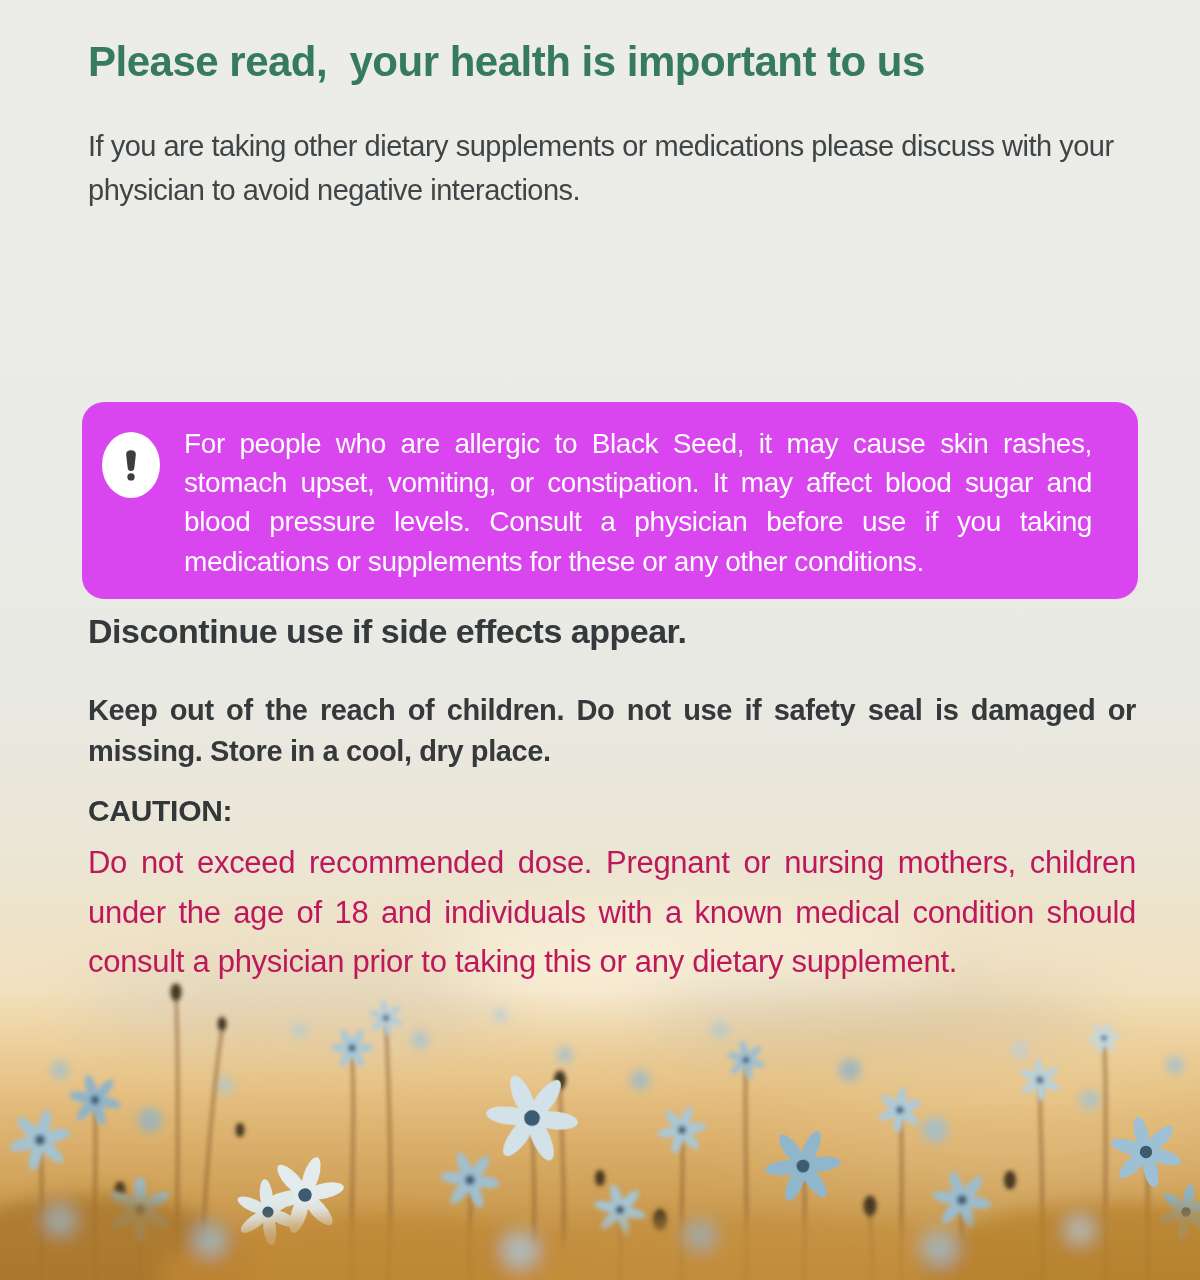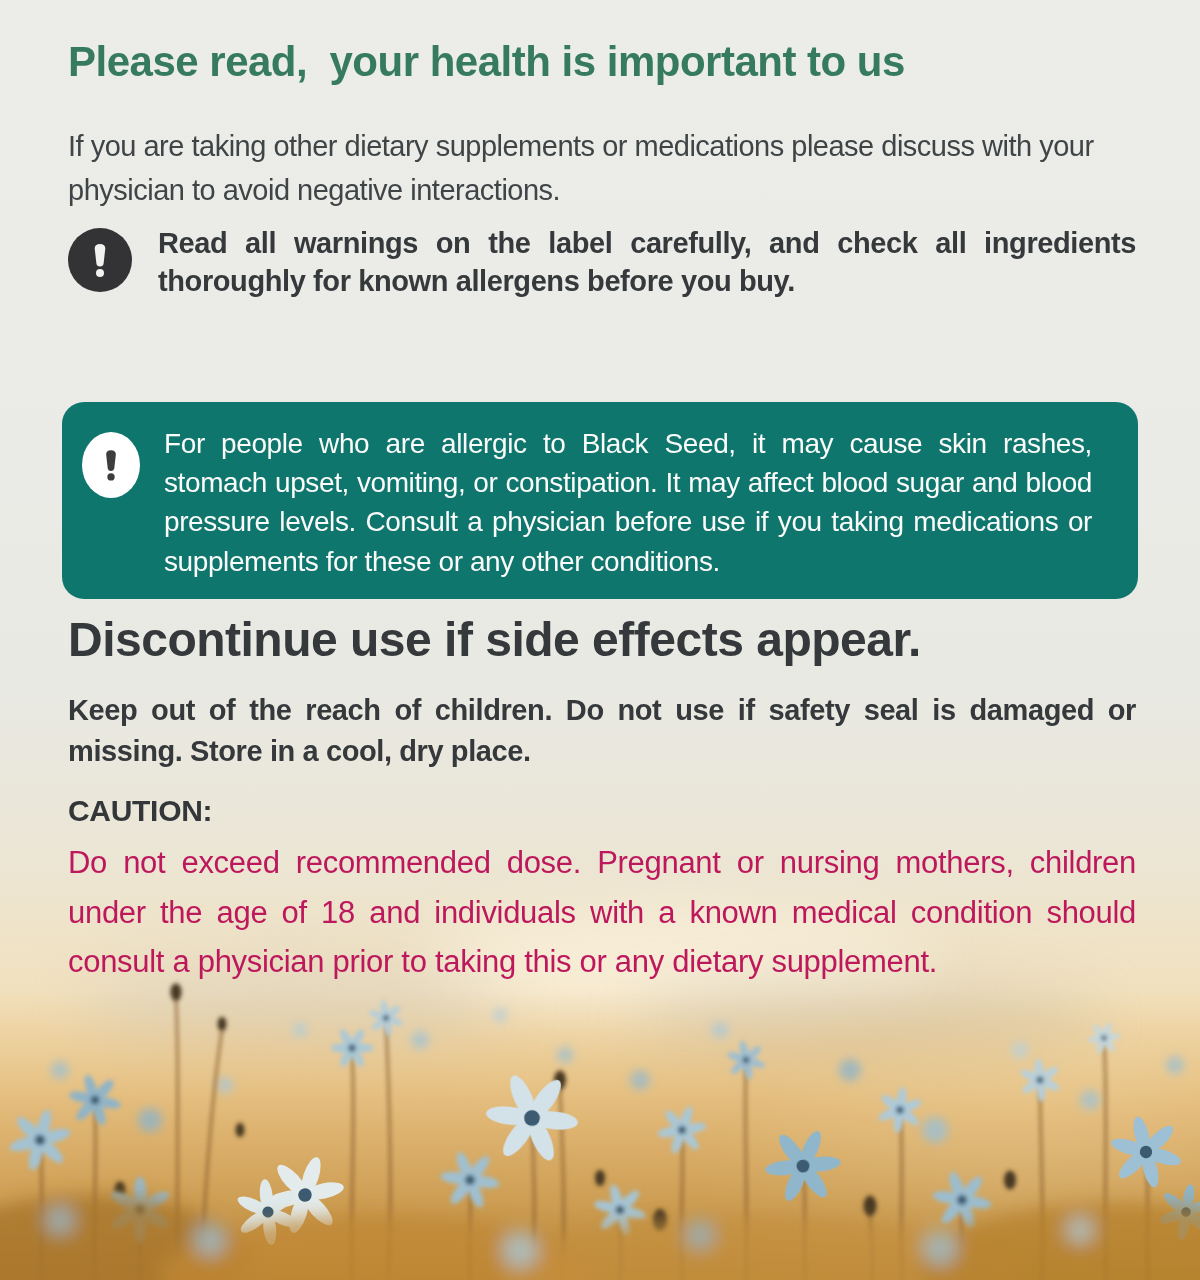--- a/index.html
+++ b/index.html
@@ -26,21 +26,21 @@
     background: radial-gradient(closest-side, rgba(255,243,205,0.95), rgba(255,240,198,0.55) 55%, rgba(255,240,198,0) 100%);
   }
   .cloud { position: absolute; border-radius: 50%; filter: blur(28px); }
   .cloud.c1 { left: 420px; top: 905px; width: 520px; height: 110px; background: rgba(250,240,220,0.75); }
   .cloud.c2 { left: 80px;  top: 960px; width: 420px; height: 90px;  background: rgba(216,208,190,0.55); }
   .cloud.c3 { left: 640px; top: 980px; width: 460px; height: 80px;  background: rgba(200,190,170,0.40); }
 
   #field { position: absolute; left: 0; bottom: 0; width: 1200px; height: 400px; display: block; }
 
   
-  .content { position: absolute; inset: 0; }
+  .content { position: absolute; inset: 0; margin-left: 20px; }
   .block { position: absolute; left: 68px; right: 64px; }
 
   h1.title {
     top: 38px;
     font-size: 42px; font-weight: bold; letter-spacing: -0.5px;
     color: #367a60; white-space: pre-wrap;
   }
   .body-text {
     font-size: 29px; color: #3f4447; letter-spacing: -0.5px; line-height: 1.52;
   }
@@ -55,39 +55,39 @@
   .alert-circle-dark svg { width: 46px; height: 46px; fill: #f2f2f0; }
   .warning-strong {
     font-size: 29px; font-weight: bold; color: #35393c; letter-spacing: -0.4px;
     line-height: 1.32; text-align: justify;
   }
 
   .results-note { top: 338px; font-size: 28.5px; }
 
   .allergy-box {
     top: 402px; left: 62px; right: 62px;
-    background: #0f766e; border-radius: 22px;
+    background: #d946ef; border-radius: 22px;
     padding: 18px 46px 18px 20px;
     display: flex; align-items: flex-start; gap: 24px;
     min-height: 178px;
   }
   .alert-oval-light {
     flex: 0 0 auto; width: 58px; height: 66px; border-radius: 50%;
     background: #ffffff; display: flex; align-items: center; justify-content: center;
     margin-top: 12px;
   }
   .alert-oval-light svg { width: 42px; height: 42px; fill: #3d3d3f; }
   .allergy-text {
     color: #fbfbfa; font-size: 28px; letter-spacing: -0.4px; line-height: 1.4;
     text-align: justify; margin-top: 4px;
   }
 
   h2.subheading {
     top: 612px;
-    font-size: 48px; font-weight: bold; letter-spacing: -0.5px; color: #35393c;
+    font-size: 34px; font-weight: bold; letter-spacing: -0.5px; color: #35393c;
   }
   .storage {
     top: 690px; font-size: 29px; font-weight: bold; color: #35393c;
     letter-spacing: -0.4px; line-height: 1.42; text-align: justify;
   }
   .caution-label {
     top: 794px; font-size: 30px; font-weight: bold; color: #33373a; letter-spacing: -0.3px;
   }
   .caution-body {
     top: 838px; font-size: 31px; color: #be185d; letter-spacing: -0.3px;
@@ -224,29 +224,20 @@
     <circle cx="60" cy="340" r="14" fill="#97b9cc" opacity="0.8"></circle>
   </g>
 </svg>
 
 <div class="content">
 
   <h1 class="block title">Please read,  your health is important to us</h1>
 
   <p class="block body-text intro">If you are taking other dietary supplements or medications please discuss with your physician to avoid negative interactions.</p>
 
-  <div class="block warning-row">
-    <div class="alert-circle-dark">
-      <svg viewBox="0 0 24 24">
-        <path d="M12 3.6c1.9 0 2.9 1 2.75 2.5l-.85 7.6c-.12 1.1-.85 1.75-1.9 1.75s-1.78-.65-1.9-1.75l-.85-7.6C9.1 4.6 10.1 3.6 12 3.6z"></path>
-        <circle cx="12" cy="18.8" r="2.1"></circle>
-      </svg>
-    </div>
-    <p class="warning-strong">Read all warnings on the label carefully, and check all ingredients thoroughly for known allergens before you buy.</p>
-  </div>
 
 
   <div class="block allergy-box">
     <div class="alert-oval-light">
       <svg viewBox="0 0 24 24">
         <path d="M12 3.6c1.9 0 2.9 1 2.75 2.5l-.85 7.6c-.12 1.1-.85 1.75-1.9 1.75s-1.78-.65-1.9-1.75l-.85-7.6C9.1 4.6 10.1 3.6 12 3.6z"></path>
         <circle cx="12" cy="18.8" r="2.1"></circle>
       </svg>
     </div>
     <p class="allergy-text">For people who are allergic to Black Seed, it may cause skin rashes, stomach upset, vomiting, or constipation. It may affect blood sugar and blood pressure levels. Consult a physician before use if you taking medications or supplements for these or any other conditions.</p>

